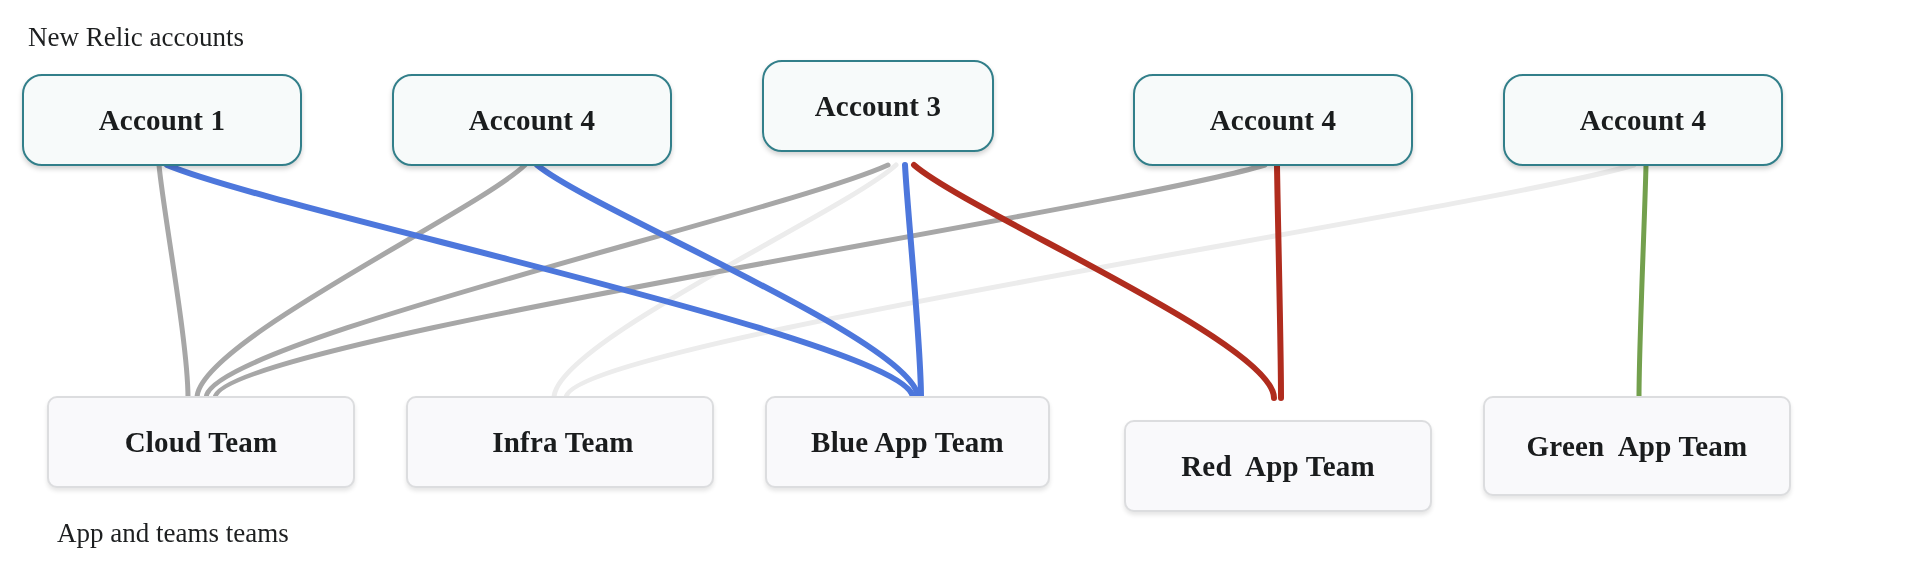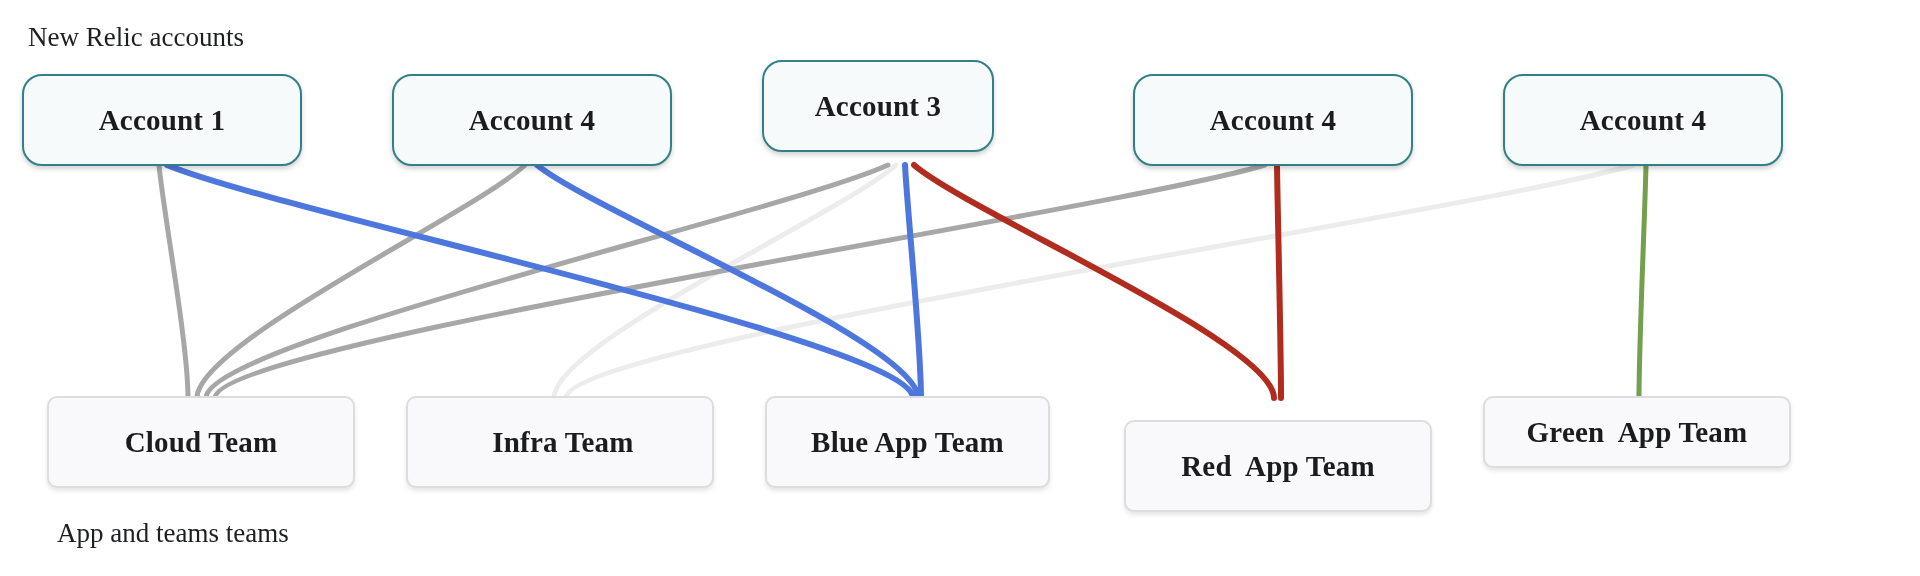--- a/index.html
+++ b/index.html
@@ -81,16 +81,16 @@
   <div id="nodes">
       <div class="node account" style="left: 22px; top: 74px; width: 280px; height: 92px;">Account 1</div>
       <div class="node account" style="left: 392px; top: 74px; width: 280px; height: 92px;">Account 4</div>
       <div class="node account" style="left: 762px; top: 60px; width: 232px; height: 92px;">Account 3</div>
       <div class="node account" style="left: 1133px; top: 74px; width: 280px; height: 92px;">Account 4</div>
       <div class="node account" style="left: 1503px; top: 74px; width: 280px; height: 92px;">Account 4</div>
       <div class="node team" style="left: 47px; top: 396px; width: 308px; height: 92px; text-align: right;">Cloud Team</div>
       <div class="node team" style="left: 406px; top: 396px; width: 308px; height: 92px; padding-left: 6px;">Infra Team</div>
       <div class="node team" style="left: 765px; top: 396px; width: 285px; height: 92px;">Blue App Team</div>
       <div class="node team" style="left: 1124px; top: 396px; width: 308px; height: 92px; margin-top: 24px;">Red  App Team</div>
-      <div class="node team" style="left: 1483px; top: 396px; width: 308px; height: 72px;">Green  App Team</div>
+      <div class="node team" style="left: 1483px; top: 396px; width: 308px; height: 100px;">Green  App Team</div>
     </div>
   <div class="outer-label label-bottom">App and teams teams</div>
 </div>
 
 </body></html>

